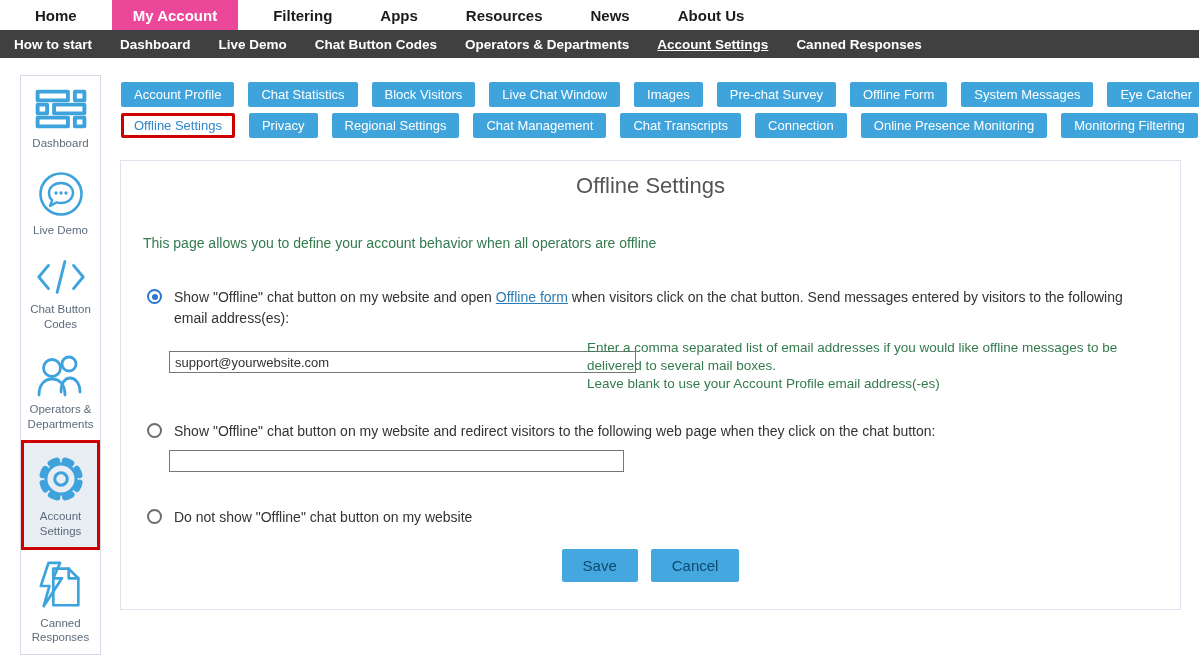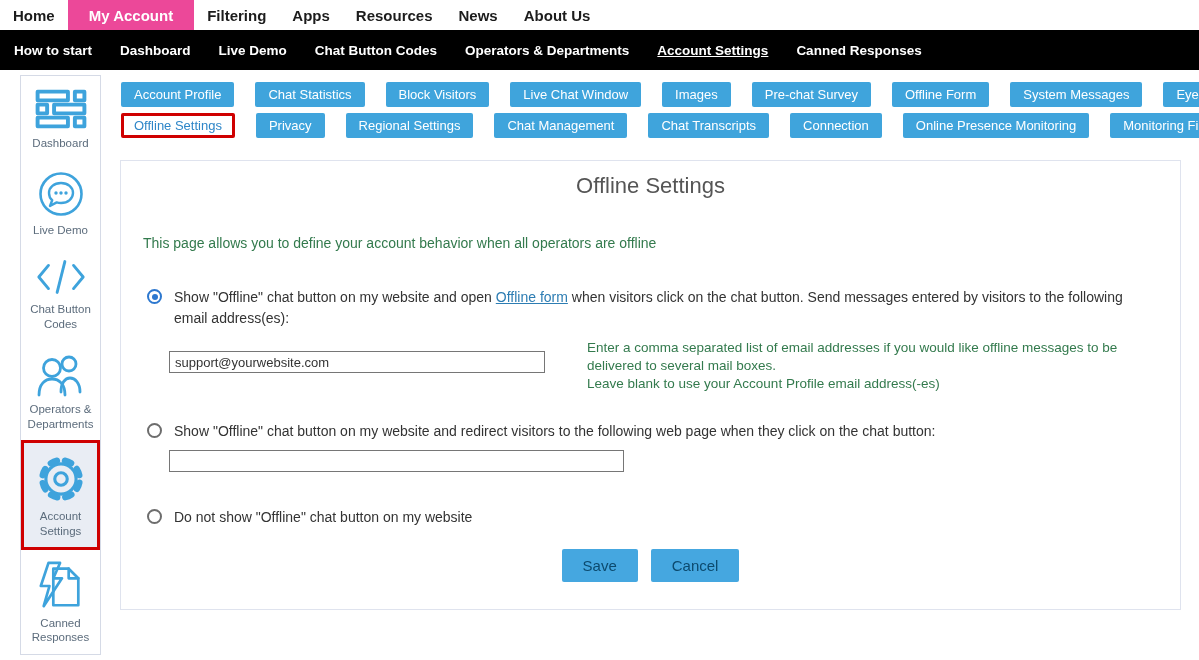--- a/index.html
+++ b/index.html
@@ -4,58 +4,58 @@
 <style>
   * { box-sizing: border-box; }
   html,body { margin:0; padding:0; }
   body {
     width:1199px; height:660px; position:relative; overflow:hidden;
     background:#fff; font-family:"Liberation Sans","DejaVu Sans",sans-serif;
   }
   
   .topnav { display:flex; height:30px; background:#fff; align-items:stretch; }
   .tn-item { display:flex; align-items:center; padding:0 13px; font-weight:700;
-             font-size:15px; color:#1c1c1c; cursor:pointer; white-space:nowrap; }
+             font-size:15px; color:#1c1c1c; cursor:pointer; white-space:nowrap;margin-left:22px; }
   .tn-item.active { background:#ec4899; color:#fff; padding:0 21px; }
   
-  .subnav { display:flex; height:40px; background:#000000; align-items:center; }
+  .subnav { display:flex; height:28px; background:#404040; align-items:center; }
   .sn-item { padding:0 14px; font-weight:700; font-size:13.5px; color:#fff;
              cursor:pointer; white-space:nowrap; }
   .sn-item.active { text-decoration:underline; }
   
   .sidebar { position:absolute; left:20px; top:75px; width:81px; height:580px;
              border:1px solid #d5dae6; background:#fff; text-align:center; }
   .side-item { padding:11px 1px 8px; cursor:pointer; }
   .side-item svg { display:block; margin:0 auto 5px; }
   .side-label { font-size:11.5px; color:#5c6c7c; line-height:1.3; }
   .side-item.highlighted { background:#e9edf4; border:3px solid #cf0000; }
   
   .tabs { position:absolute; left:121px; top:82px; width:1075px; }
   .tabs-row { display:flex; margin-bottom:6px; }
   .tab { background:#3fa4dc; color:#fff; font-size:13px; padding:5px 13px;
-         margin-right:21px; border-radius:2px; white-space:nowrap; cursor:pointer; }
+         margin-right:14px; border-radius:2px; white-space:nowrap; cursor:pointer; }
   .tab.active { background:#fff; color:#2e86c8; border:3px solid #cf0000; padding:2px 10px; }
   
   .panel { position:absolute; left:120px; top:160px; width:1061px; height:450px;
            border:1px solid #dfe3ee; background:#fff; }
   .panel-title { padding-top:12px; text-align:center; font-size:22px; color:#555;
                  font-weight:400; }
   .intro { position:absolute; left:22px; top:74px; font-size:14px; color:#337a4d; }
   .opt { position:absolute; display:flex; }
   .opt1 { left:26px; top:126px; width:1002px; }
   .opt2 { left:26px; top:260px; width:1002px; }
   .opt3 { left:26px; top:346px; width:1002px; }
   .radio { width:15px; height:15px; border-radius:50%; border:2px solid #2d78cf;
            position:relative; flex:none; margin-top:2px; cursor:pointer; background:#fff; }
   .radio.sel::after { content:""; position:absolute; left:2.5px; top:2.5px; width:6px;
            height:6px; border-radius:50%; background:#2d78cf; }
   .radio.unsel { border-color:#6d6d6d; }
   .opt-text { margin-left:12px; font-size:14px; color:#333; line-height:1.5; }
   .link { color:#2d7db3; text-decoration:underline; cursor:pointer; }
-  .email-input { position:absolute; left:48px; top:190px; width:376px; height:22px;
+  .email-input { position:absolute; left:48px; top:190px; width:467px; height:22px;
            border:1px solid #767676; font-size:13px; padding:1px 5px;
            font-family:inherit; color:#333; background:#fff; }
   .url-input { position:absolute; left:48px; top:289px; width:455px; height:22px;
            border:1px solid #767676; font-size:13px; padding:1px 5px;
            font-family:inherit; color:#333; background:#fff; }
   .hint { position:absolute; left:466px; top:178px; width:562px; font-size:13.5px;
            color:#337a4d; line-height:1.35; }
   .btn-row { position:absolute; left:0; right:0; top:388px; display:flex;
            justify-content:center; gap:13px; }
   .btn { background:#45a7e0; color:#0c4a6e; font-size:15px; border:none; border-radius:2px;

